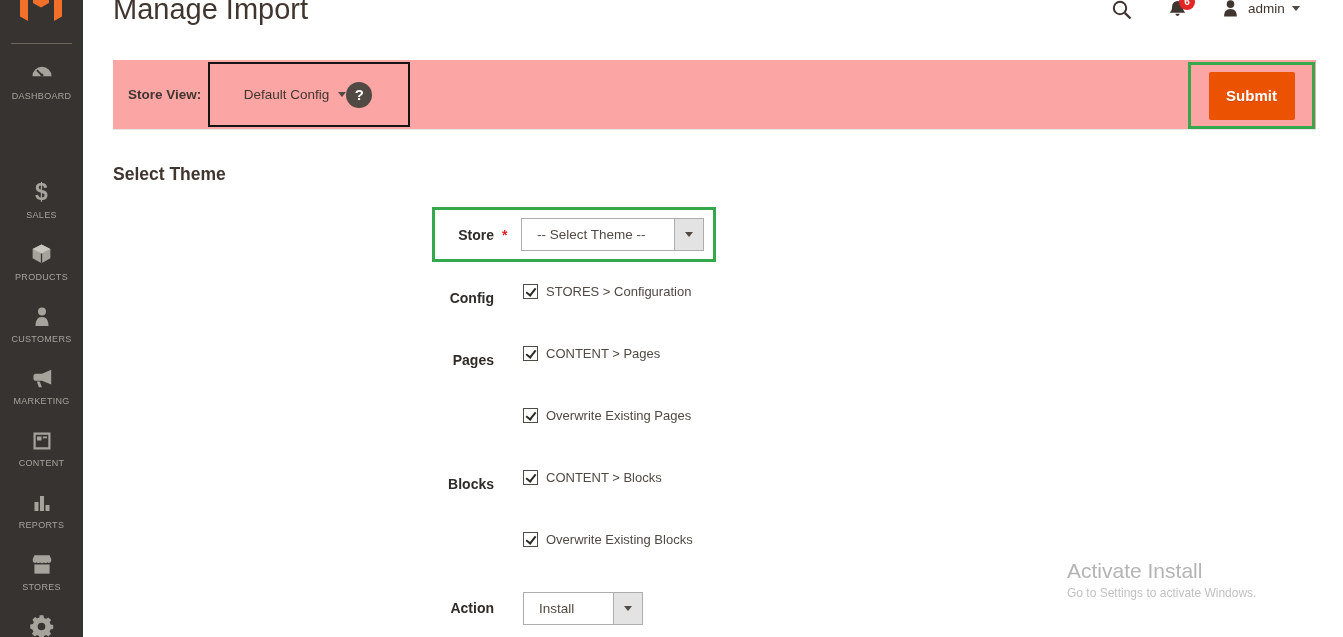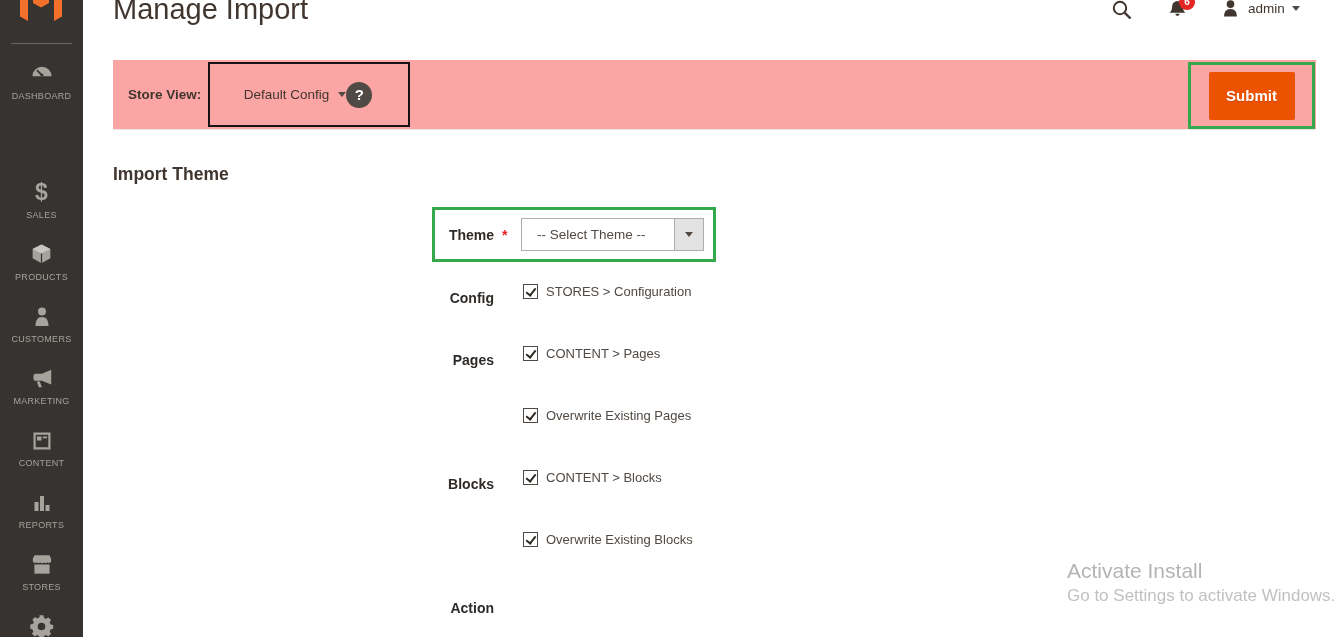--- a/index.html
+++ b/index.html
@@ -64,21 +64,21 @@
   .action-select { left:523px; top:592px; width:120px; }
 
   .cb-row { position:absolute; left:523px; height:17px; display:flex; align-items:center; gap:8px; }
   .cb-box { width:15px; height:15px; border:1px solid #514943; background:#fff; position:relative; cursor:pointer; flex:none; }
   .cb-box::after { content:""; position:absolute; left:4px; top:1px; width:4px; height:8px;
                    border:solid #2e2a26; border-width:0 2px 2px 0; transform:rotate(38deg); }
   .cb-label { font-size:13px; color:#514943; }
 
   
   .wm1 { position:absolute; left:1067px; top:559px; font-size:21px; color:#b4b4b4; }
-  .wm2 { position:absolute; left:1067px; top:586px; font-size:17px; color:#c1c1c1; }
+  .wm2 { position:absolute; left:1067px; top:586px; font-size:12px; color:#c1c1c1; }
 </style>
 </head>
 <body>
 
 <div class="app">
 
   <aside class="sidebar">
     <div class="logo">
       <svg width="46" height="38" viewBox="0 0 46 38">
         <polygon points="2,6 10,1.5 10,30 2,25.5" fill="#f3702a"></polygon>
@@ -212,24 +212,24 @@
         <span class="caret-down"></span>
       </div>
       <div class="help-icon">?</div>
     </div>
 
     <div class="submit-annotation">
       <button class="submit-btn">Submit</button>
     </div>
   </div>
 
-  <h2 class="section-heading">Import Theme</h2>
+  <h2 class="section-heading">Select Theme</h2>
 
   <div class="theme-annotation"></div>
-  <span class="form-label" style="top:227px;">Theme</span>
+  <span class="form-label" style="top:227px;">Store</span>
   <span class="required-mark">*</span>
   <div class="select theme-select">
     <span class="select-value">-- Select Theme --</span>
     <span class="select-caret-btn">
       <span class="caret-down"></span>
     </span>
   </div>
 
   <span class="form-label" style="top:290px;">Config</span>
   <div class="cb-row" style="top:283px;">
@@ -251,17 +251,23 @@
   <div class="cb-row" style="top:469px;">
     <span class="cb-box"></span>
     <span class="cb-label">CONTENT &gt; Blocks</span>
   </div>
   <div class="cb-row" style="top:531px;">
     <span class="cb-box"></span>
     <span class="cb-label">Overwrite Existing Blocks</span>
   </div>
 
   <span class="form-label" style="top:600px;">Action</span>
+  <div class="select action-select">
+    <span class="select-value">Install</span>
+    <span class="select-caret-btn">
+      <span class="caret-down"></span>
+    </span>
+  </div>
 
   <div class="wm1">Activate Install</div>
   <div class="wm2">Go to Settings to activate Windows.</div>
 
 </div>
 
 </body></html>

